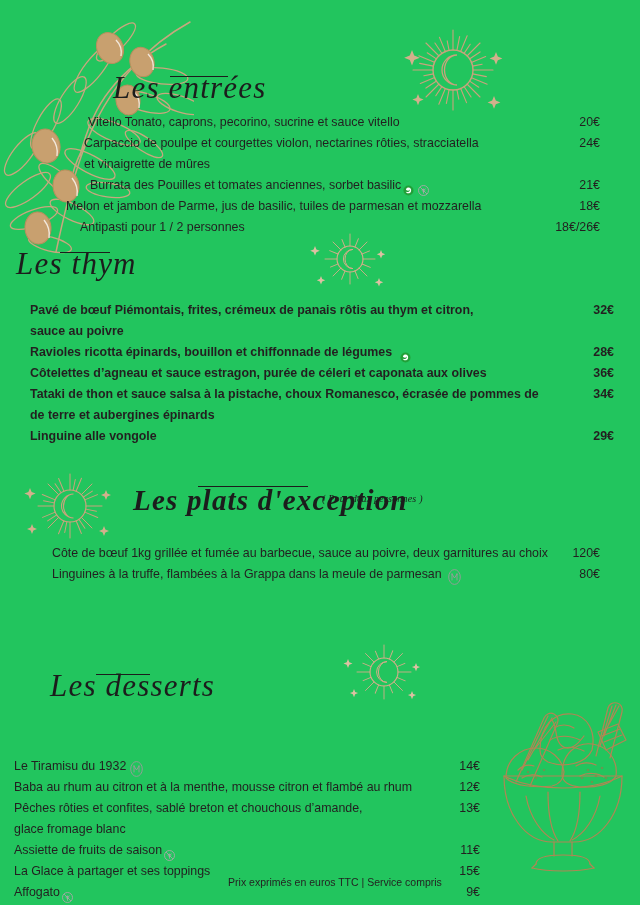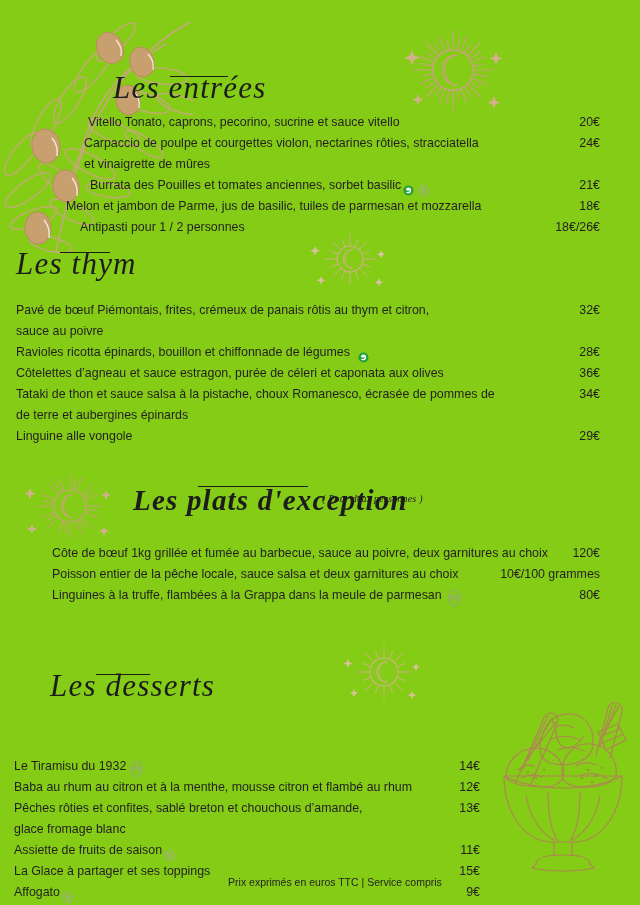--- a/index.html
+++ b/index.html
@@ -7,21 +7,21 @@
     padding: 0;
     background: #ffffff;
   }
   body {
     font-family: "Liberation Sans", sans-serif;
   }
   #page {
     position: relative;
     width: 640px;
     height: 905px;
-    background: #84cc16;
+    background: #22c55e;
     overflow: hidden;
     color: #231f20;
   }
 
   
   .deco { position: absolute; pointer-events: none; }
   .deco svg { display: block; }
 
   #olive-branch { left: -6px; top: 4px; width: 200px; height: 250px; }
   #sun-top-right { left: 398px; top: 22px; width: 110px; height: 95px; }
@@ -84,21 +84,21 @@
     white-space: nowrap;
   }
   .row.cont .price { visibility: hidden; }
 
   
   #sec-entrees   { left: 88px;  top: 112px; width: 512px; }
   #sec-entrees .row:nth-child(1) .name,
   #sec-entrees .row:nth-child(2) .name,
   #sec-entrees .row:nth-child(3) .name { margin-left: 0; }
 
-  #sec-plats     { left: 16px;  top: 300px; width: 584px; }
+  #sec-plats     { left: 30px;  top: 300px; width: 584px; font-weight: bold; }
   #sec-exception { left: 52px;  top: 543px; width: 548px; }
   #sec-desserts  { left: 14px;  top: 756px; width: 466px; }
 
   
   .badge {
     display: inline-block;
     vertical-align: -2px;
     margin: 0 2px;
   }
   .badge svg { display: block; }
@@ -504,25 +504,20 @@
   <div class="head-underline" style="left:198px; top:486px; width:110px;"></div>
   <div id="exception-sub">( Pour deux personnes )</div>
 
   <div class="section" id="sec-exception">
     <div class="row">
       <span class="name">Côte de bœuf 1kg grillée et fumée au barbecue, sauce au poivre, deux garnitures au choix</span>
       <span class="spacer"></span>
       <span class="price">120€</span>
     </div>
     <div class="row">
-      <span class="name">Poisson entier de la pêche locale, sauce salsa et deux garnitures au choix</span>
-      <span class="spacer"></span>
-      <span class="price">10€/100 grammes</span>
-    </div>
-    <div class="row">
       <span class="name">Linguines à la truffe, flambées à la Grappa dans la meule de parmesan</span>
       <span class="badge" style="margin-left:6px">
         <svg width="13" height="16" viewBox="0 0 13 16">
             <ellipse cx="6.5" cy="8" rx="5.8" ry="7.4" fill="none" stroke="#9b9b9b" stroke-width=".9"></ellipse>
             <path d="M4 11.4 L4 5 L6.5 9 L9 5 L9 11.4" fill="none" stroke="#9b9b9b" stroke-width=".9" stroke-linejoin="round"></path>
             <path d="M3 5 L5 5 M8 5 L10 5" stroke="#9b9b9b" stroke-width=".8"></path>
           </svg>
       </span>
       <span class="spacer"></span>
       <span class="price">80€</span>

